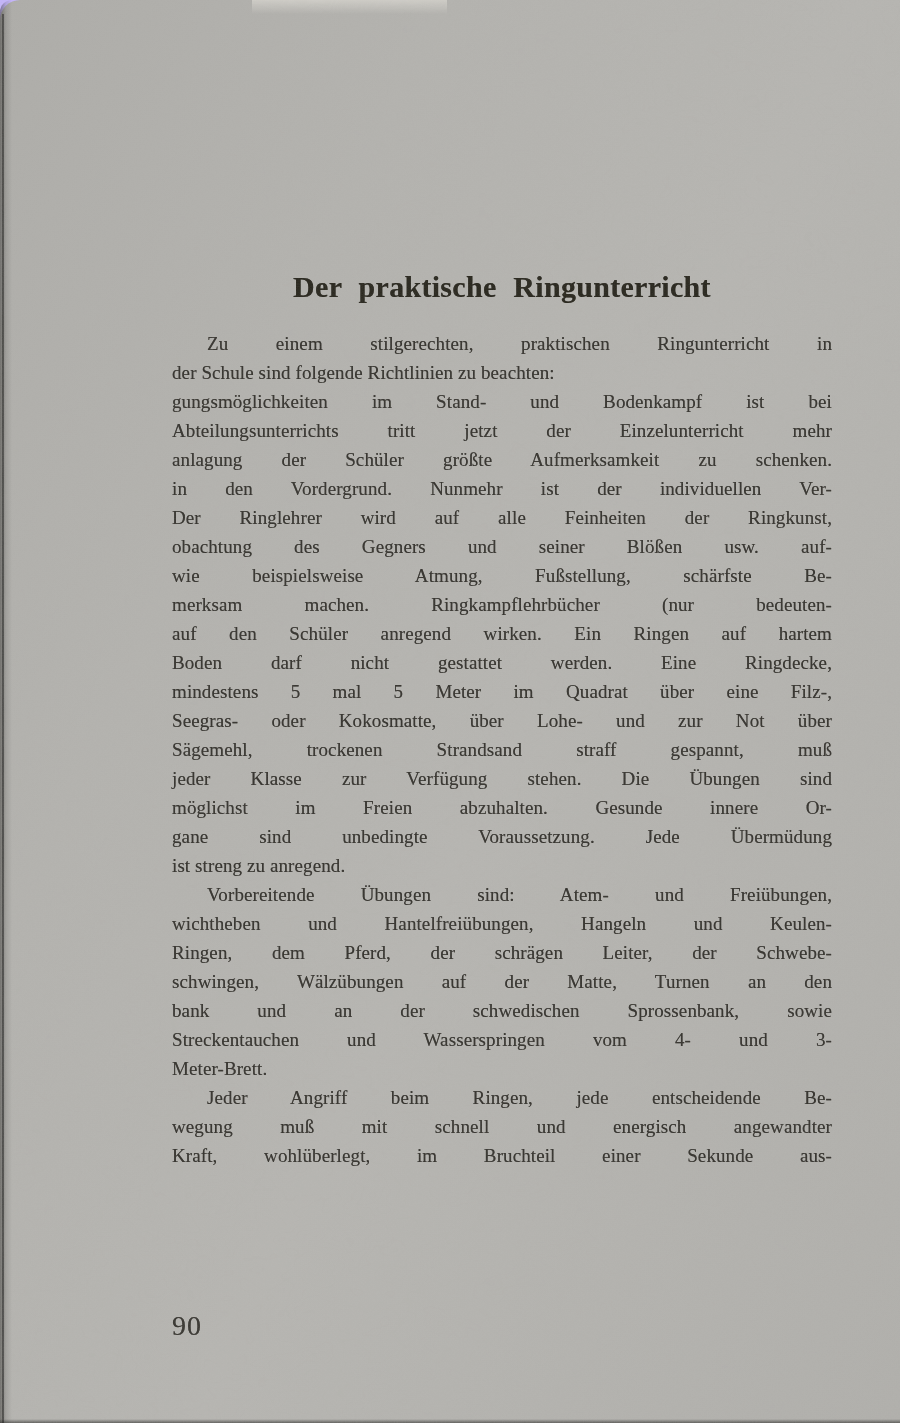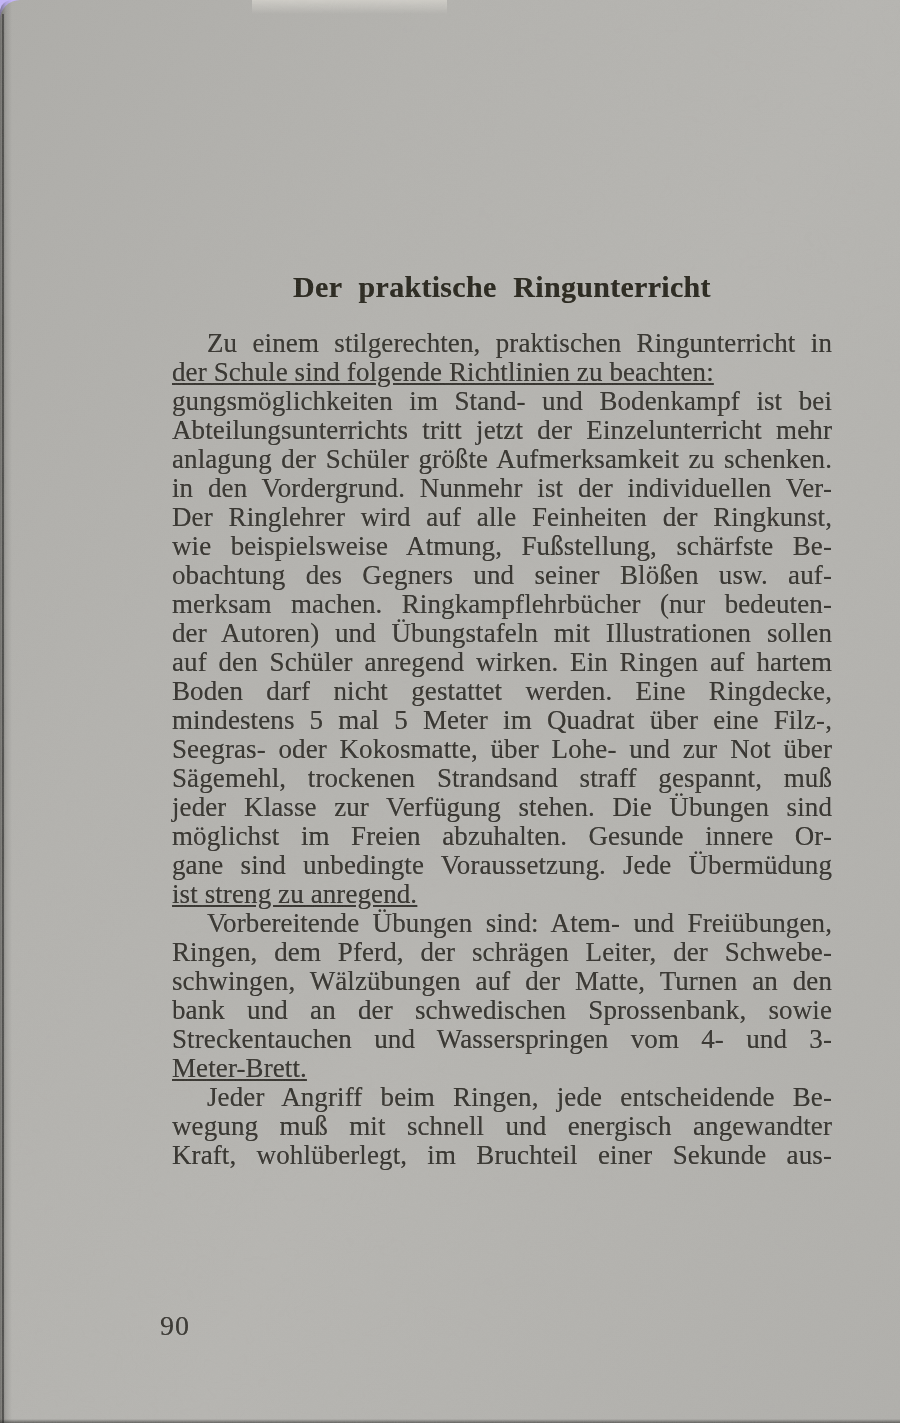--- a/index.html
+++ b/index.html
@@ -55,28 +55,28 @@
     color: #312f2a;
     text-shadow: 0 0 0.6px rgba(49,47,42,0.6);
   }
   .title {
     font-size: 30px; line-height: 34px; font-weight: bold;
     text-align: center; margin: 0 0 25px 0;
     color: #242219;
     word-spacing: 9px; letter-spacing: 0.3px;
   }
   .line {
-    font-size: 27px; line-height: 29px; height: 29px;
+    font-size: 19px; line-height: 29px; height: 29px;
     text-align: justify; text-align-last: justify;
     letter-spacing: 0.1px;
   }
-  .line.nojust { text-align-last: left; text-decoration: underline; }
+  .line.nojust { text-align-last: left; }
   .line.indent { text-indent: 35px; }
   .pageno {
-    position: absolute; left: 160px; top: 1310px;
+    position: absolute; left: 172px; top: 1310px;
     font-size: 28px; line-height: 32px;
     color: #35332e;
     letter-spacing: 1px;
     text-shadow: 0 0 0.6px rgba(49,47,42,0.6);
   }
   .grain {
     position: absolute; inset: 0;
     pointer-events: none;
   }
 </style>
@@ -95,34 +95,34 @@
   <div class="content">
     <h1 class="title">Der praktische Ringunterricht</h1>
     <div>
         <div class="line indent">Zu einem stilgerechten, praktischen Ringunterricht in</div>
         <div class="line nojust">der Schule sind folgende Richtlinien zu beachten:</div>
         <div class="line">gungsmöglichkeiten im Stand- und Bodenkampf ist bei</div>
         <div class="line">Abteilungsunterrichts tritt jetzt der Einzelunterricht mehr</div>
         <div class="line">anlagung der Schüler größte Aufmerksamkeit zu schenken.</div>
         <div class="line">in den Vordergrund. Nunmehr ist der individuellen Ver-</div>
         <div class="line">Der Ringlehrer wird auf alle Feinheiten der Ringkunst,</div>
+        <div class="line">obachtung des Gegners und seiner Blößen usw. auf-</div>
         <div class="line">wie beispielsweise Atmung, Fußstellung, schärfste Be-</div>
-        <div class="line">obachtung des Gegners und seiner Blößen usw. auf-</div>
         <div class="line">merksam machen. Ringkampflehrbücher (nur bedeuten-</div>
-        <div class="line">der Autoren) und Übungstafeln mit Illustrationen sollen</div>
         <div class="line">auf den Schüler anregend wirken. Ein Ringen auf hartem</div>
         <div class="line">Boden darf nicht gestattet werden. Eine Ringdecke,</div>
         <div class="line">mindestens 5 mal 5 Meter im Quadrat über eine Filz-,</div>
         <div class="line">Seegras- oder Kokosmatte, über Lohe- und zur Not über</div>
         <div class="line">Sägemehl, trockenen Strandsand straff gespannt, muß</div>
         <div class="line">jeder Klasse zur Verfügung stehen. Die Übungen sind</div>
         <div class="line">möglichst im Freien abzuhalten. Gesunde innere Or-</div>
         <div class="line">gane sind unbedingte Voraussetzung. Jede Übermüdung</div>
         <div class="line nojust">ist streng zu anregend.</div>
         <div class="line indent">Vorbereitende Übungen sind: Atem- und Freiübungen,</div>
+        <div class="line">wichtheben und Hantelfreiübungen, Hangeln und Keulen-</div>
         <div class="line">Ringen, dem Pferd, der schrägen Leiter, der Schwebe-</div>
         <div class="line">schwingen, Wälzübungen auf der Matte, Turnen an den</div>
         <div class="line">bank und an der schwedischen Sprossenbank, sowie</div>
         <div class="line">Streckentauchen und Wasserspringen vom 4- und 3-</div>
         <div class="line nojust">Meter-Brett.</div>
         <div class="line indent">Jeder Angriff beim Ringen, jede entscheidende Be-</div>
         <div class="line">wegung muß mit schnell und energisch angewandter</div>
         <div class="line">Kraft, wohlüberlegt, im Bruchteil einer Sekunde aus-</div>
       </div>
   </div>

